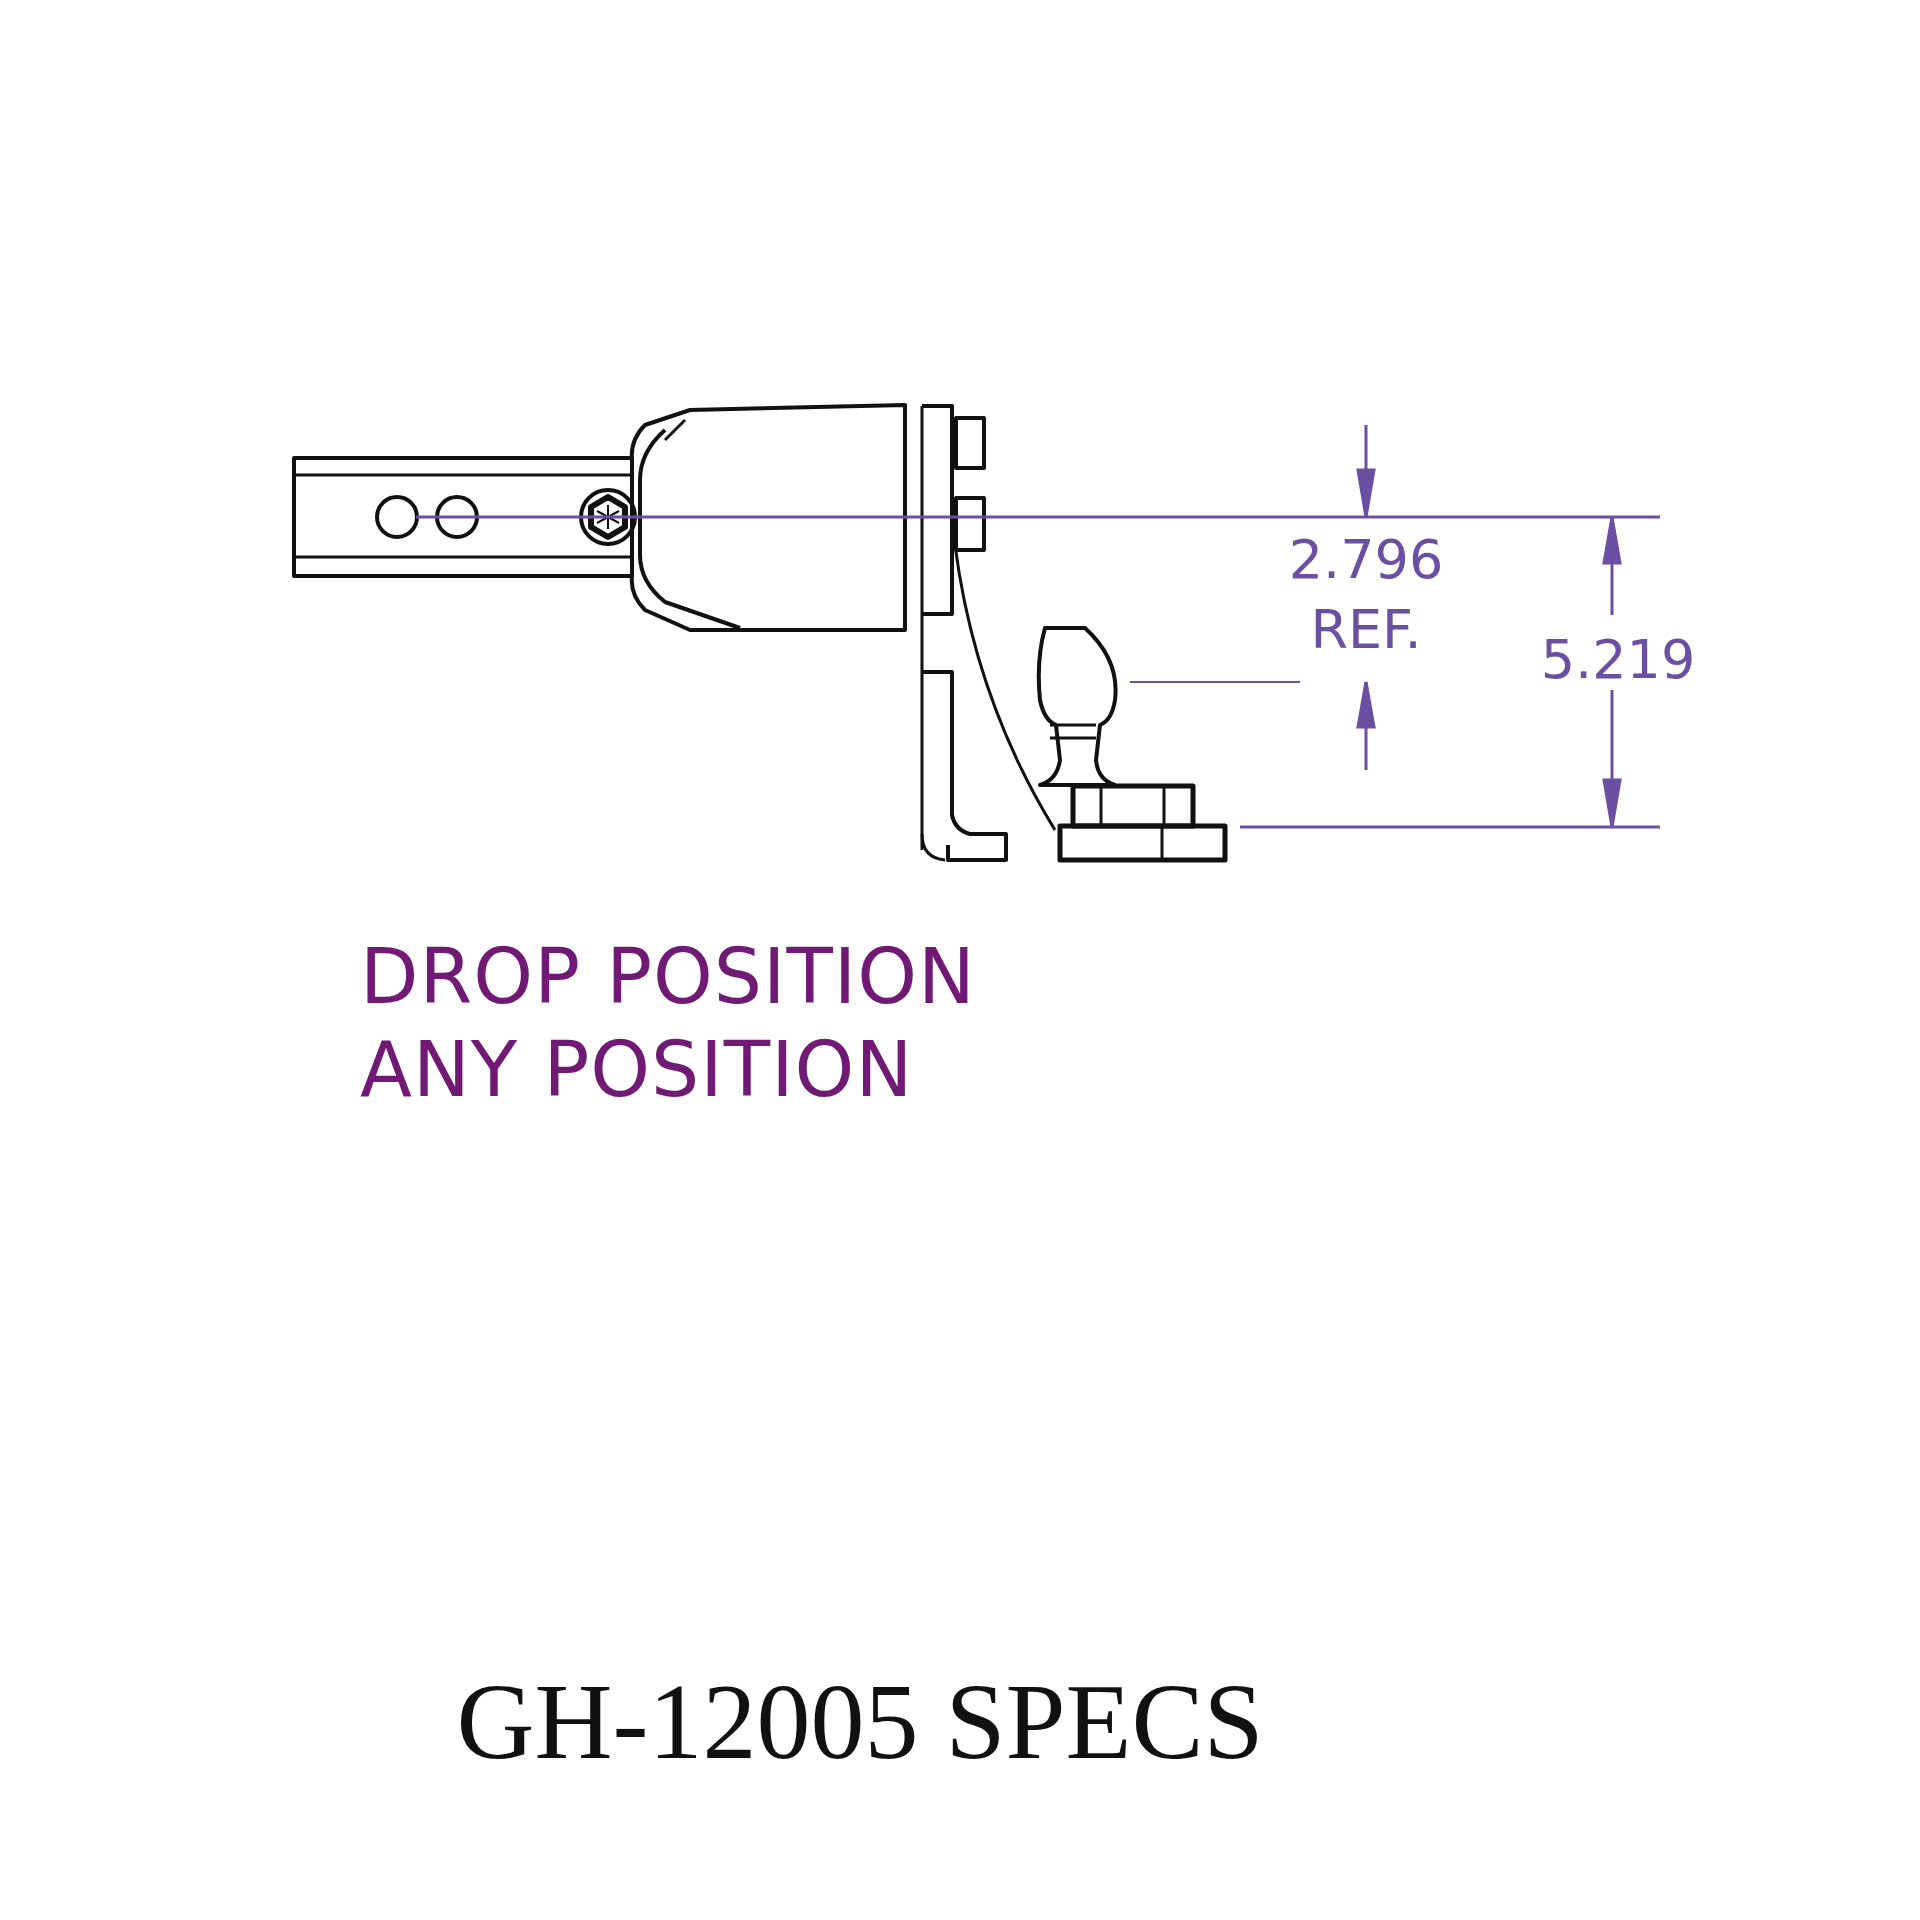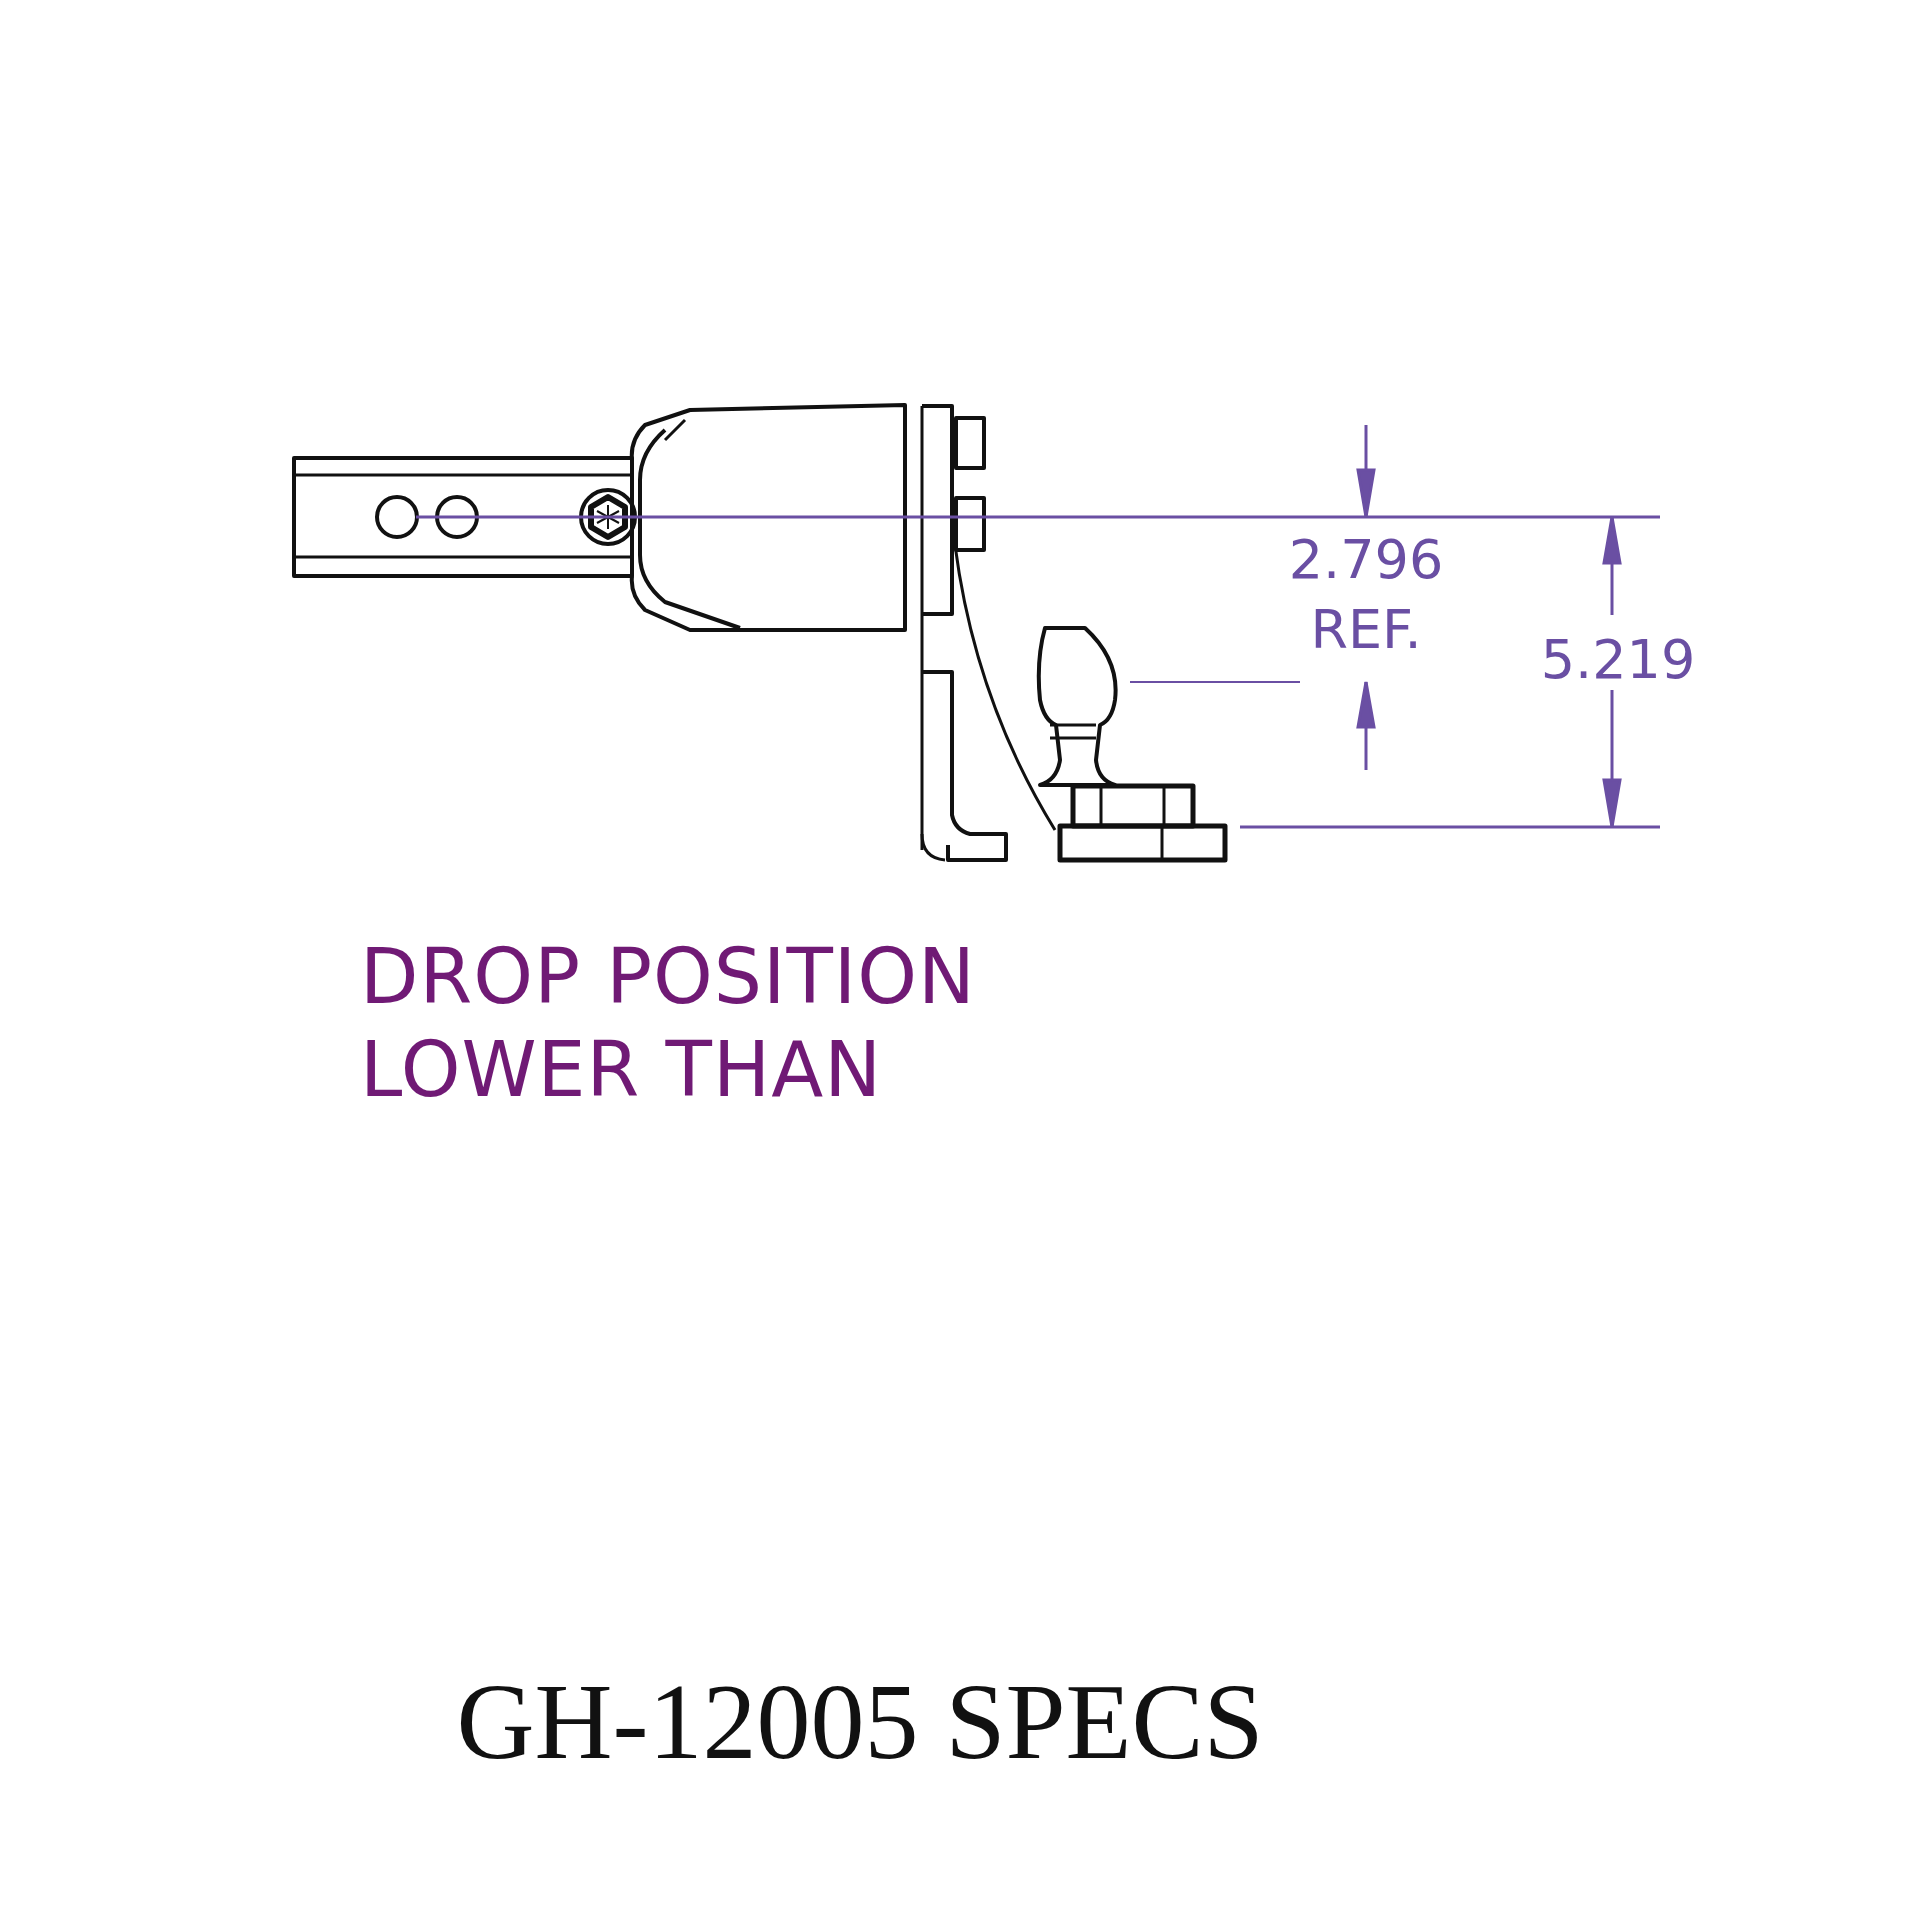--- a/index.html
+++ b/index.html
@@ -75,16 +75,16 @@
     <line x1="1612" y1="690" x2="1612" y2="827"></line>
     <polygon points="1604,780 1620,780 1612,827"></polygon>
   </g>
   <text class="dim-text" x="1366" y="578" text-anchor="middle" id="dim1">2.796</text>
   <text class="dim-text" x="1366" y="648" text-anchor="middle" id="dim1q">REF.</text>
   <text class="dim-text" x="1618" y="678" text-anchor="middle" id="dim2">5.219</text>
 </svg>
 
 <div class="warning">
   <div>DROP POSITION</div>
-  <div>LOWER THAN</div>
+  <div>ANY POSITION</div>
 </div>
 
 <div class="title">GH-12005 SPECS</div>
 
 </body></html>

